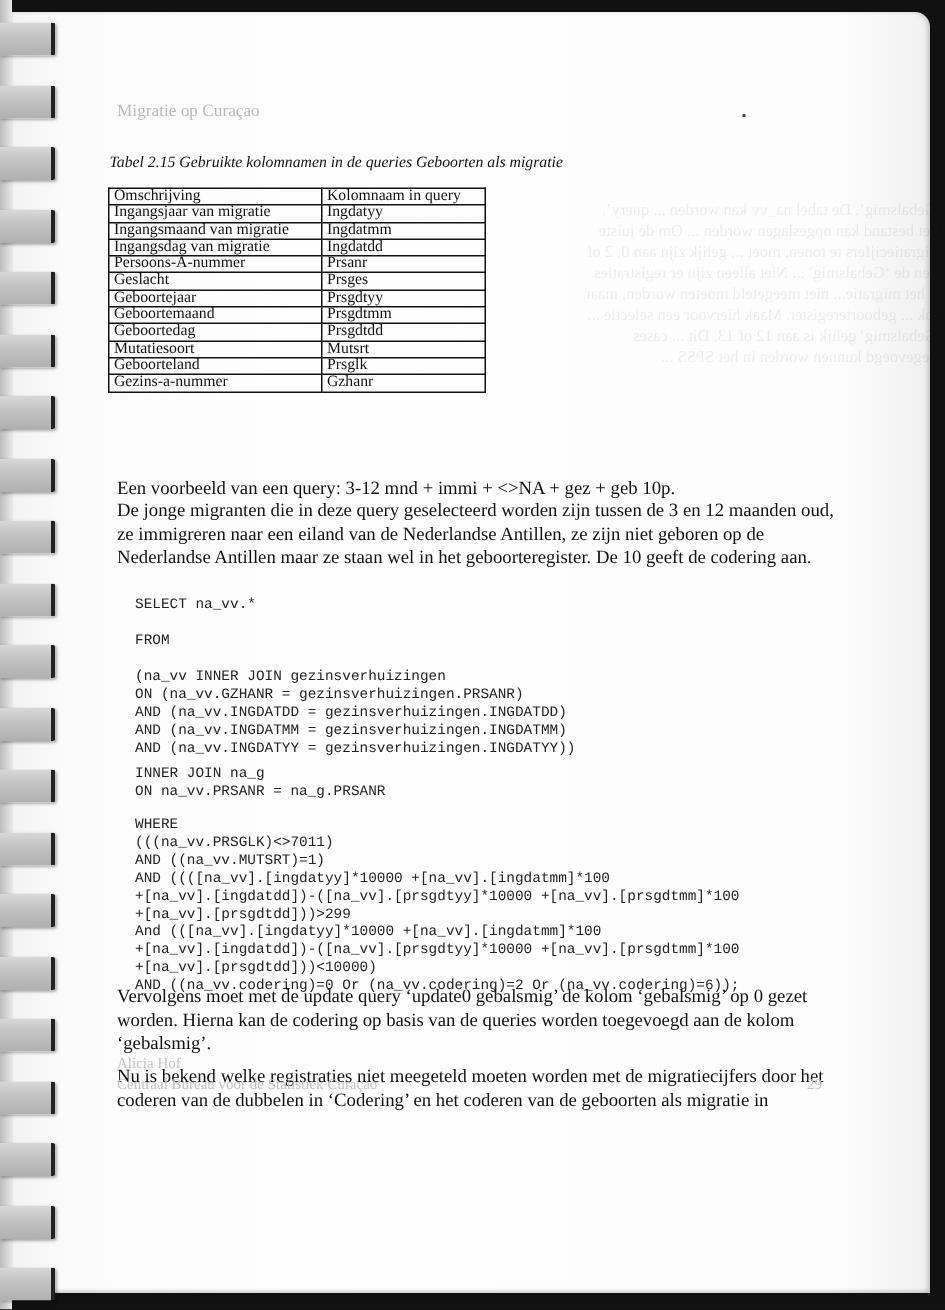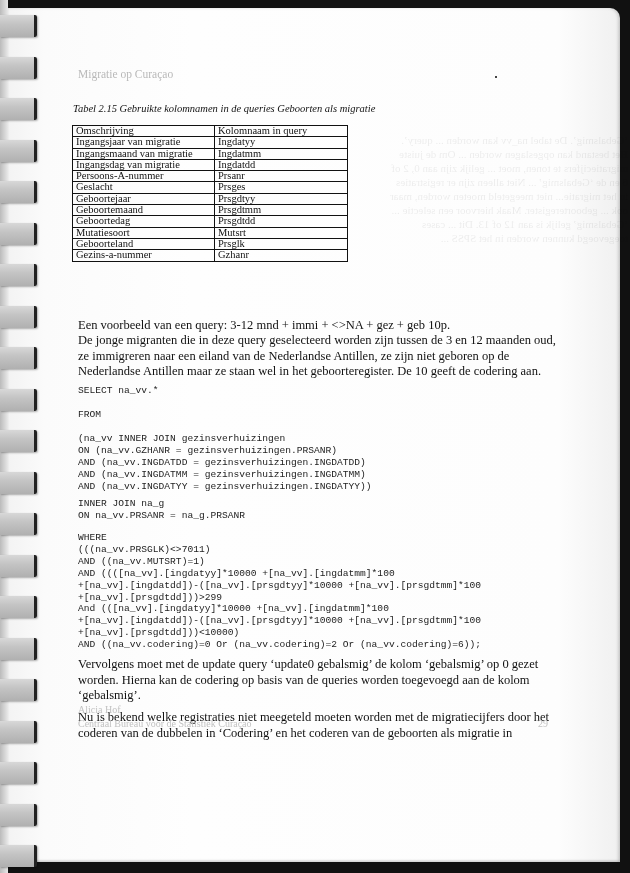--- a/index.html
+++ b/index.html
@@ -34,35 +34,35 @@
     position: absolute; left: 78px; top: 68px;
     font-size: 11.5px; color: #b9b9b9;
   }
   .dot { position: absolute; left: 495px; top: 76px; width: 2px; height: 2px; background: #444; }
   .caption {
     position: absolute; left: 73px; top: 103px;
     font-size: 10.5px; font-style: italic; color: #111;
   }
   table.cols {
     position: absolute; left: 72px; top: 125px;
-    border-collapse: collapse; width: 276px;
+    border-collapse: collapse; width: 252px;
     font-size: 10.5px; color: #111;
   }
   table.cols td {
     border: 1px solid #111; padding: 0 3px; line-height: 10.3px; vertical-align: top;
   }
   table.cols td.c1 { width: 135px; }
   .para {
     position: absolute; left: 78px; width: 480px;
     font-size: 12.5px; line-height: 15.5px; color: #111;
   }
   .code {
     position: absolute; left: 78px; width: 480px;
     font-family: "Liberation Mono", monospace; font-size: 9.6px;
-    line-height: 11.9px; color: #222; white-space: pre; margin: 0;
+    line-height: 11.9px; color: #222; white-space: pre; margin: 12px;
   }
   .footer {
     position: absolute; left: 78px; top: 703px; width: 470px;
     font-size: 10px; line-height: 14px; color: #c2c2c2;
   }
   .pagenum { position: absolute; right: 0; top: 14px; }
 </style>
 </head>
 <body>
 

